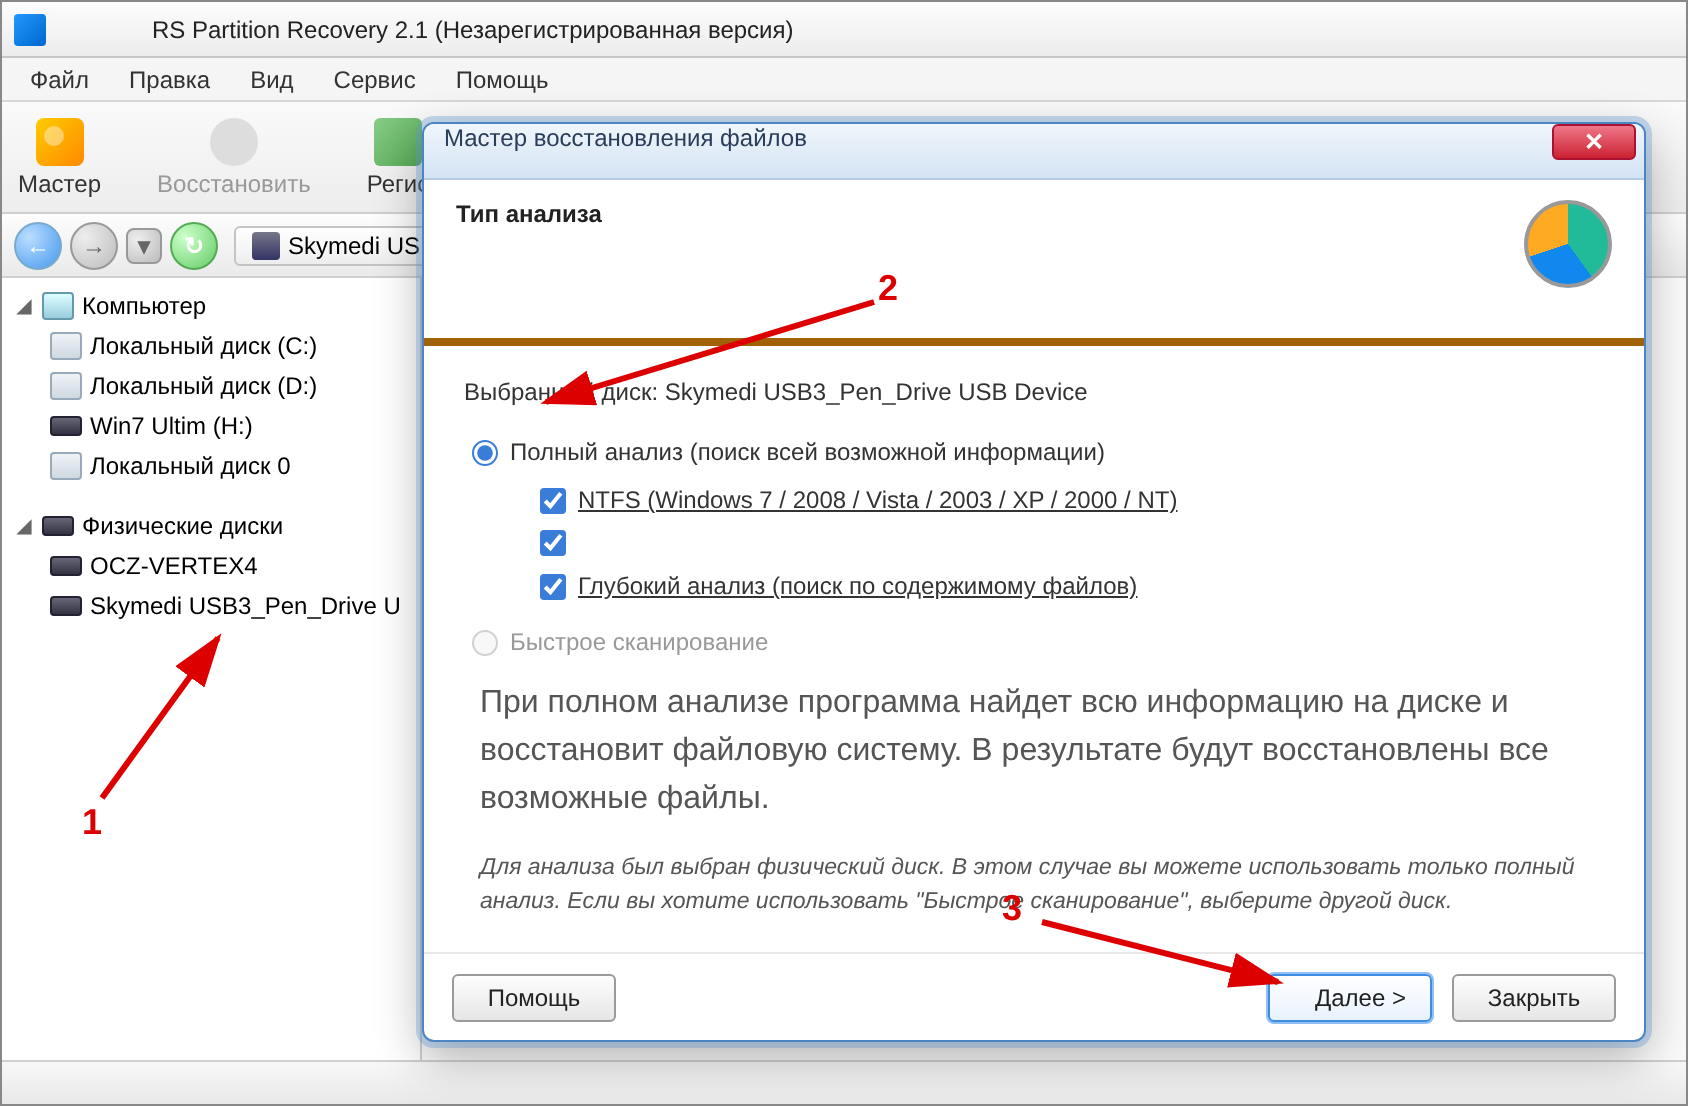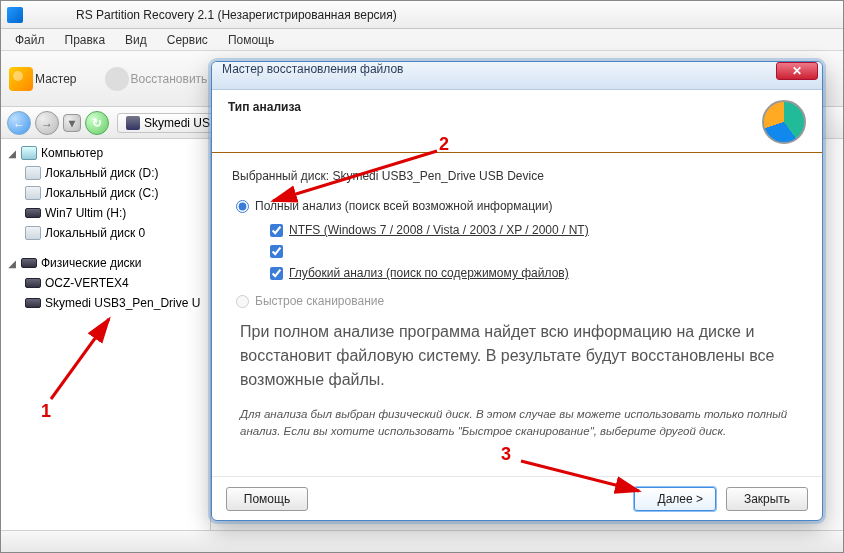--- a/index.html
+++ b/index.html
@@ -7,21 +7,21 @@
 
 
 .titlebar { height: 28px; background: linear-gradient(#fdfdfd,#ececec); border-bottom: 1px solid #c7c7c7; display: flex; align-items: center; padding: 0 6px; gap: 47px; }
 .titlebar .app-icon { width: 16px; height: 16px; margin-right: 6px; background: linear-gradient(135deg,#29f,#06c); border-radius: 2px; }
 .titlebar .title { color: #222; }
 
 .menubar { height: 22px; background: #f5f5f5; display: flex; align-items: center; padding: 0 4px; border-bottom: 1px solid #d7d7d7; }
 .menubar span { padding: 18px 10px; color: #333; cursor: default; }
 
 .toolbar { height: 56px; background: linear-gradient(#fafafa,#ededed); border-bottom: 1px solid #cfcfcf; display: flex; align-items: center; padding: 0 8px; gap: 28px; }
-.toolbar .tool { display: flex; flex-direction: row; align-items: center; gap: 2px; color: #333; }
+.toolbar .tool { display: flex; flex-direction: column; align-items: center; gap: 2px; color: #333; }
 .toolbar .tool.disabled { color: #999; }
 .toolbar .tool .ticon { width: 24px; height: 24px; }
 .ticon-wizard { background: linear-gradient(135deg,#fc0,#f80); border-radius: 4px; position: relative; }
 .ticon-wizard::after { content:""; position:absolute; left:4px; top:4px; width:10px; height:10px; background:#fff; border-radius:50%; opacity:.4; }
 .ticon-restore { background: #ddd; border-radius: 50%; }
 .ticon-regist { background: linear-gradient(135deg,#8c8,#5a5); border-radius: 3px; }
 
 .navbar { height: 32px; background: linear-gradient(#fdfdfd,#eaeaea); border-bottom: 1px solid #cfcfcf; display: flex; align-items: center; padding: 0 6px; gap: 4px; }
 .navbtn { width: 24px; height: 24px; border-radius: 50%; background: radial-gradient(circle at 30% 30%,#bdf,#49e); border: 1px solid #7ac; display: flex; align-items: center; justify-content: center; color:#fff; font-weight:bold; }
 .navbtn.gray { background: radial-gradient(circle at 30% 30%,#eee,#bbb); border-color:#999; color:#666; }
@@ -42,21 +42,21 @@
 .content { flex: 1; background: #fafafa; }
 
 .statusbar { height: 22px; background: linear-gradient(#f8f8f8,#e8e8e8); border-top: 1px solid #cfcfcf; }
 
 
 .dialog { position:absolute; left: 210px; top: 60px; width: 612px; height: 460px; background:#fff; border: 1px solid #4a85c4; box-shadow: 0 0 0 3px rgba(96,150,210,.35), 0 8px 24px rgba(0,0,0,.3); border-radius: 6px; display:flex; flex-direction:column; }
 .dlg-titlebar { height: 28px; background: linear-gradient(#f0f6fc,#d4e3f3); border-bottom: 1px solid #b6cbe1; display:flex; align-items:flex-start; padding: 0 4px 0 10px; border-radius: 5px 5px 0 0; }
 .dlg-titlebar .dlg-title { flex:1; color:#2a3d5a; }
 .dlg-close { width: 42px; height: 18px; background: linear-gradient(#e78,#c23); border: 1px solid #a13; border-radius: 3px; color:#fff; display:flex; align-items:center; justify-content:center; font-weight:bold; font-size:11px; }
 
-.dlg-header { padding: 10px 16px 8px 16px; border-bottom: 1px solid #a16207; display:flex; align-items:flex-start; }
+.dlg-header { padding: 10px 16px 25px 16px; border-bottom: 4px solid #a16207; display:flex; align-items:flex-start; }
 .dlg-header-text { flex:1; }
 .dlg-header-text .h1 { font-weight: bold; color:#222; margin-bottom: 4px; }
 .dlg-header-text .h2 { color:#444; padding-left: 22px; }
 .dlg-header-icon { width: 44px; height: 44px; border-radius: 50%; background: conic-gradient(#2b9 0 40%, #18e 40% 70%, #fa2 70% 100%); border: 2px solid #999; margin-left: 10px; }
 
 .dlg-body { flex:1; padding: 14px 20px 6px 20px; color:#333; line-height: 1.5; overflow:hidden; }
 .selected-disk { margin-bottom: 12px; }
 .radio-row { display:flex; align-items:center; gap:6px; margin: 4px 0 2px 4px; }
 .radio-row input { accent-color: #3a7dd8; }
 .chk-row { display:flex; align-items:center; gap:6px; margin: 6px 0 6px 38px; text-decoration: underline; }
@@ -118,25 +118,25 @@
 
 <div class="main-area">
   <div class="tree">
     <div class="tree-row group-label">
       <span class="arrow">◢</span>
       <div class="comp-ico"></div>
       <span>Компьютер</span>
     </div>
     <div class="tree-row indent1">
       <div class="disk-ico"></div>
+      <span>Локальный диск (C:)</span>
+    </div>
+    <div class="tree-row indent1">
+      <div class="disk-ico"></div>
       <span>Локальный диск (D:)</span>
-    </div>
-    <div class="tree-row indent1">
-      <div class="disk-ico"></div>
-      <span>Локальный диск (C:)</span>
     </div>
     <div class="tree-row indent1">
       <div class="phys-ico"></div>
       <span>Win7 Ultim (H:)</span>
     </div>
     <div class="tree-row indent1">
       <div class="disk-ico"></div>
       <span>Локальный диск 0</span>
     </div>
     <div class="tree-row group-label" style="margin-top:10px;">

